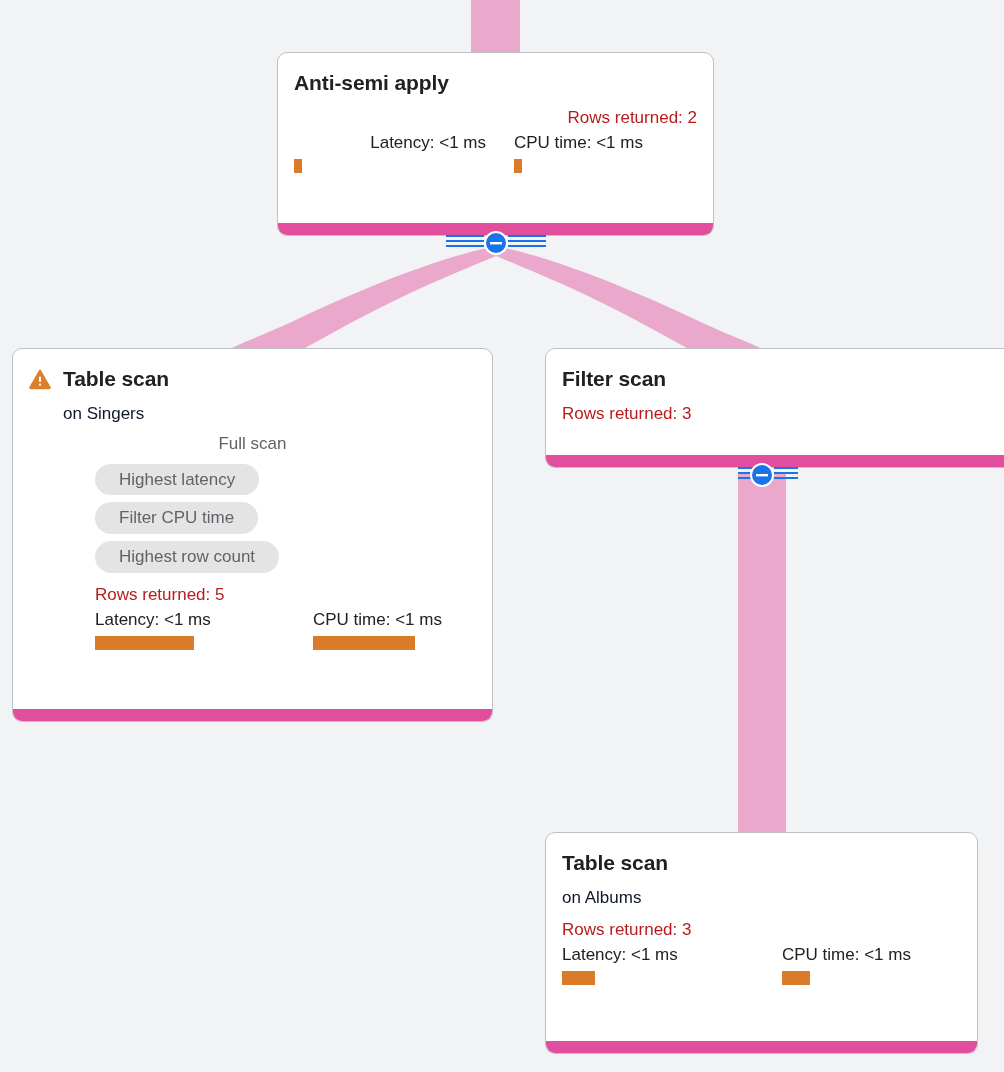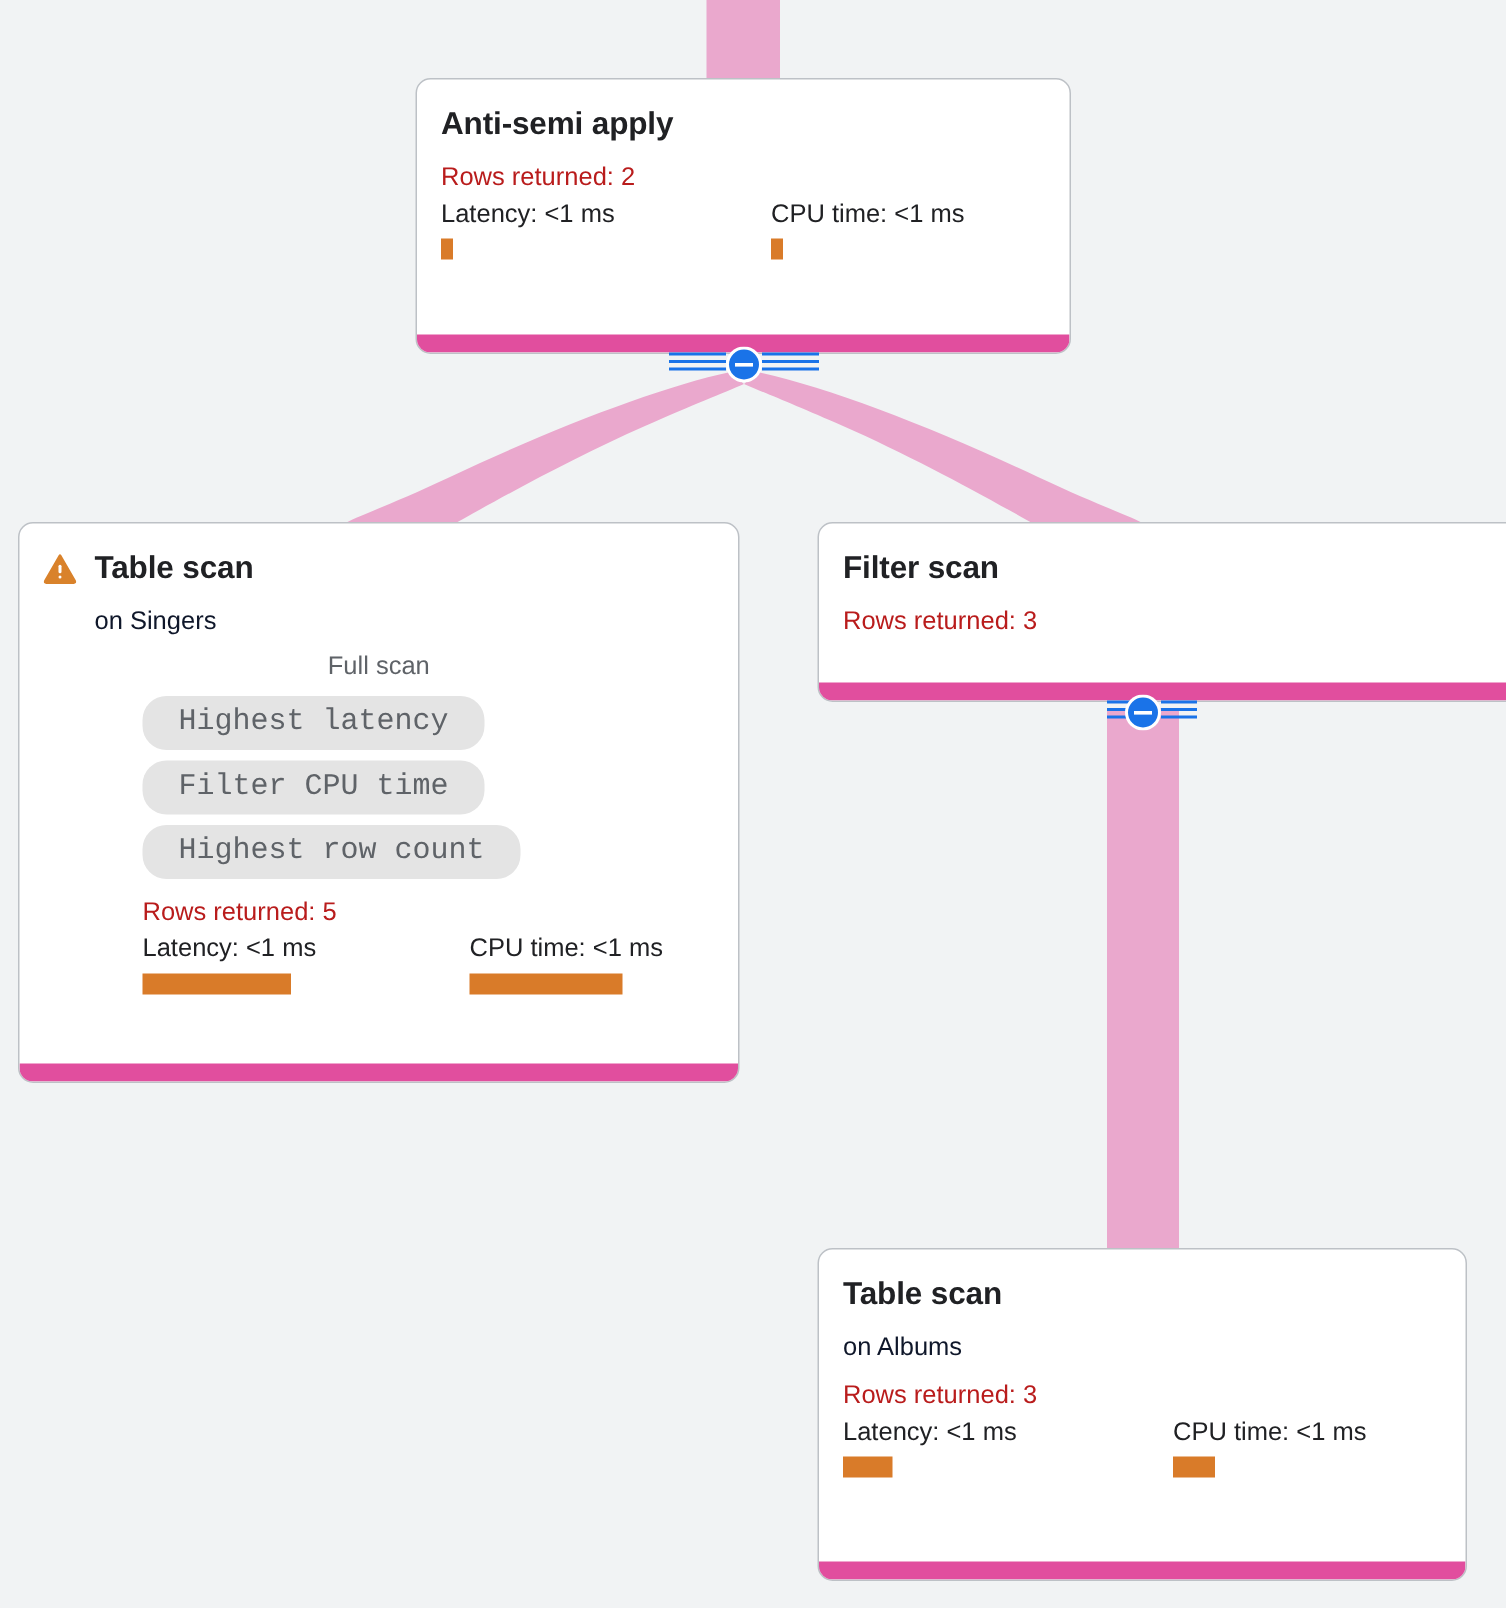--- a/index.html
+++ b/index.html
@@ -78,27 +78,26 @@
     color: #5f6368;
   }
 
   .chips {
     margin: 5px 0 3px 0;
   }
   .chip {
     display: block;
     background: #e4e4e4;
     color: #5f6368;
-    font-size: 20px;
+    font-size: 17px;
     border-radius: 16px;
     padding: 4px 24px;
     margin-bottom: 7px;
     width: fit-content;
     line-height: 1.4;
-    font-family: Liberation Mono, monospace;
   }
 
   .rows-line {
     font-size: 17px;
     color: #b91c1c;
     line-height: 1.75;
     margin-top: 2px;
   }
 
   .metrics {
@@ -151,21 +150,21 @@
            C 730,336 754,344 764,350
            L 764,352
            L 694,352
            C 662,334 612,306 562,284
            C 530,270 510,262 496,256
            Z"></path>
 
   <rect x="738" y="472" width="48" height="368" fill="#eaa8cd"></rect>
 </svg>
 
-<div class="node" style="left:277px; top:52px; width:437px; height:184px;">
+<div class="node" style="left:277px; top:52px; width:437px; height:184px;text-align:right;">
   <div class="node-body">
     <div class="title-row">
       <div class="node-title">Anti-semi apply</div>
     </div>
     <div class="rows-line">Rows returned: 2</div>
     <div class="metrics">
       <div class="metric" style="width:192px;">
         <div class="metric-label">Latency: &lt;1 ms</div>
         <div class="metric-bar" style="width:8px;"></div>
       </div>

